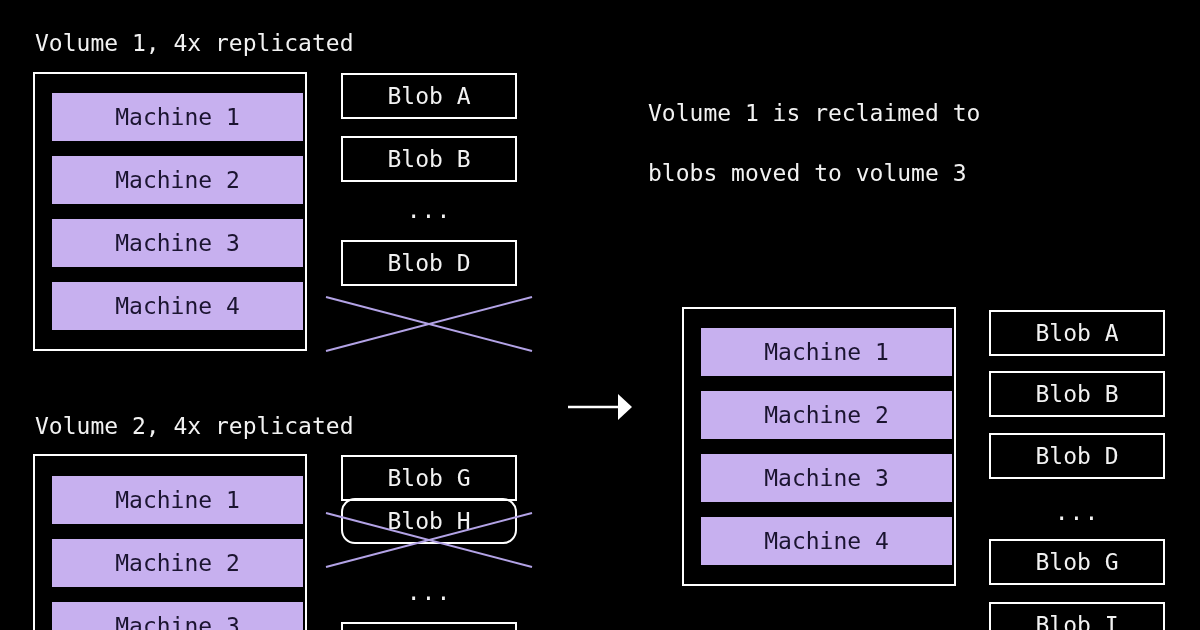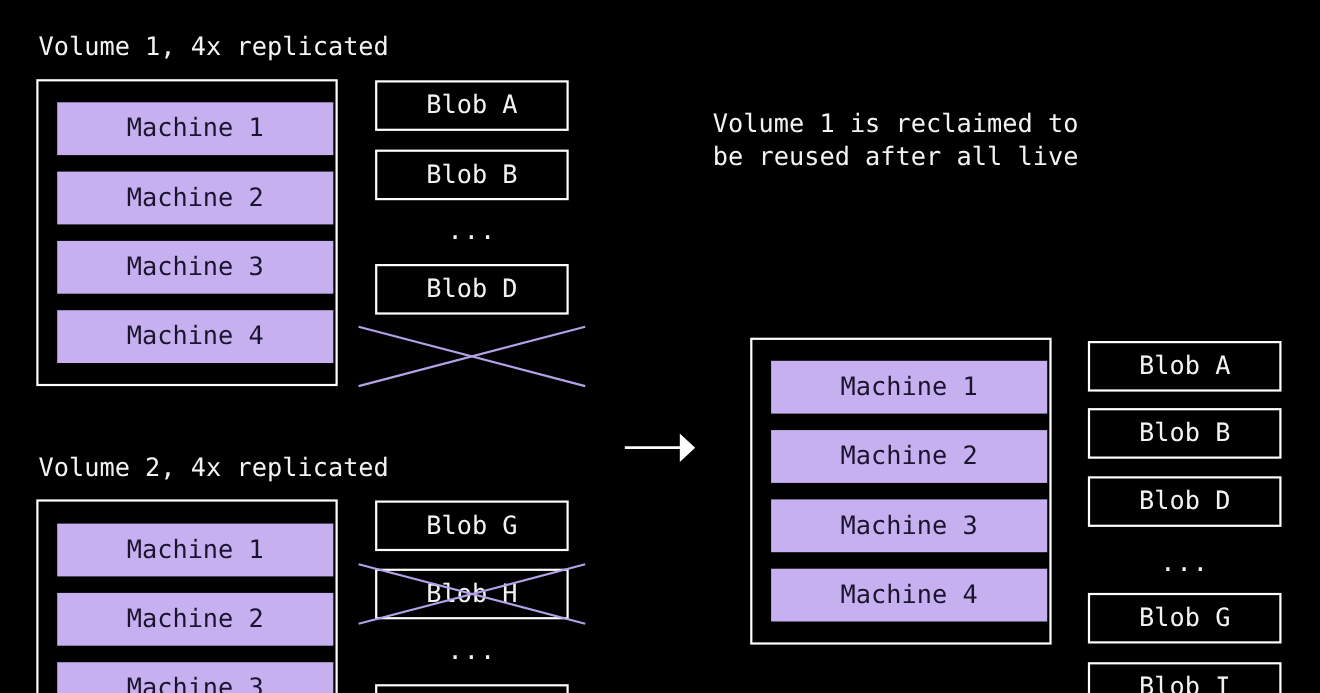--- a/index.html
+++ b/index.html
@@ -52,21 +52,21 @@
   #box-v1{left:33px;top:72px;width:274px;height:279px;}
   #box-v2{left:33px;top:454px;width:274px;height:230px;}
   #box-v3{left:682px;top:307px;width:274px;height:279px;}
   
   #m-v1-0{top:93px;} #m-v1-1{top:156px;} #m-v1-2{top:219px;} #m-v1-3{top:282px;}
   #m-v2-0{top:476px;} #m-v2-1{top:539px;} #m-v2-2{top:602px;}
   #m-v3-0{top:328px;} #m-v3-1{top:391px;} #m-v3-2{top:454px;} #m-v3-3{top:517px;}
   
   #b1-0{top:73px;} #b1-1{top:136px;} #d1{top:196px;} #b1-3{top:240px;} #b1-4{top:301px;}
   
-  #b2-0{top:455px;} #b2-1{top:517px;} #d2{top:578px;} #b2-3{top:622px;}
+  #b2-0{top:455px;} #b2-1{top:498px;border-radius:14px;} #d2{top:578px;} #b2-3{top:622px;}
   
   #b3-0{top:310px;} #b3-1{top:371px;} #b3-2{top:433px;} #d3{top:498px;} #b3-4{top:539px;} #b3-5{top:602px;}
   #x-e{left:326px;top:297px;}
   #x-h{left:326px;top:513px;}
 </style>
 </head>
 <body>
 
 <div id="stage">
 
@@ -100,21 +100,21 @@
   </svg>
   <div class="dots" id="d2">...</div>
   <div class="blob" id="b2-3"></div>
 
   <svg id="arrow" width="70" height="28">
     <line x1="2" y1="14" x2="53" y2="14"></line>
     <polygon points="52,1 66,14 52,27"></polygon>
   </svg>
 
   <div class="note-line" id="note-0">Volume 1 is reclaimed to</div>
-  <div class="note-line" id="note-1">be reused after all live</div>
+  <div class="note-line" id="note-2">blobs moved to volume 3</div>
 
   <div class="vbox" id="box-v3"></div>
   <div class="machine r" id="m-v3-0">Machine 1</div>
   <div class="machine r" id="m-v3-1">Machine 2</div>
   <div class="machine r" id="m-v3-2">Machine 3</div>
   <div class="machine r" id="m-v3-3">Machine 4</div>
 
   <div class="blob c3" id="b3-0">Blob A</div>
   <div class="blob c3" id="b3-1">Blob B</div>
   <div class="blob c3" id="b3-2">Blob D</div>

